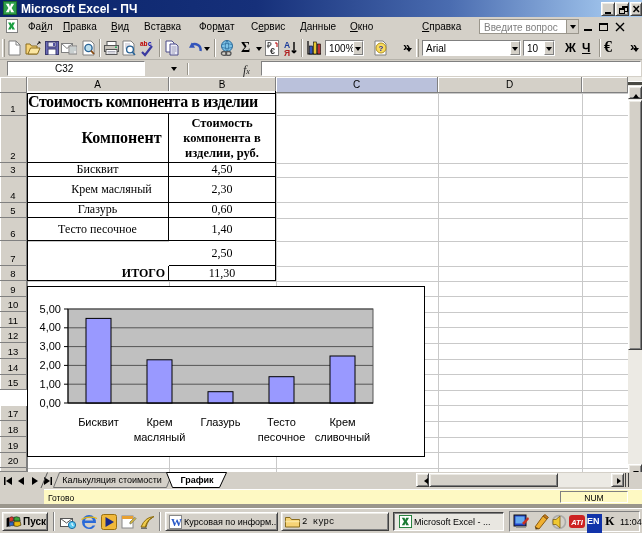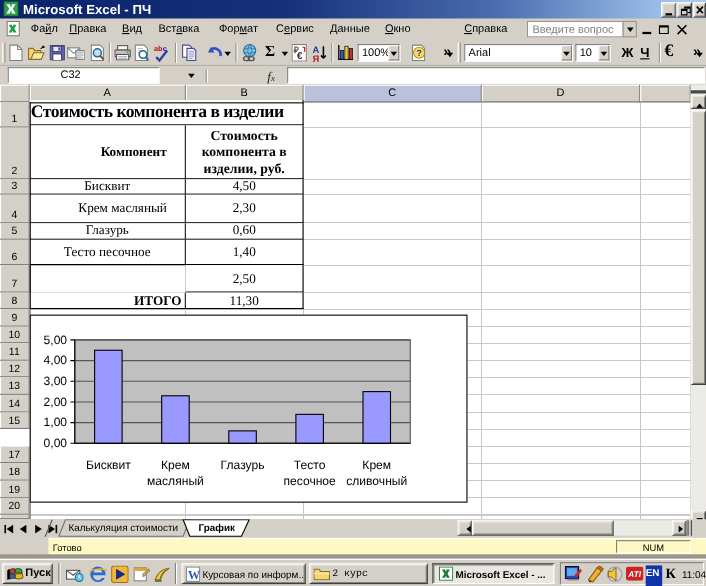--- a/index.html
+++ b/index.html
@@ -257,21 +257,21 @@
 <div class="rh abs" style="left:0;top:328.8px;width:27px;height:15.599999999999966px;">17</div>
 <div class="rh abs" style="left:0;top:344.4px;width:27px;height:15.600000000000023px;">18</div>
 <div class="rh abs" style="left:0;top:360.0px;width:27px;height:15.600000000000023px;">19</div>
 <div class="rh abs" style="left:0;top:375.6px;width:27px;height:15.599999999999966px;">20</div>
 <div class="rh abs" style="left:0;top:391.2px;width:27px;height:3.8000000000000114px;"></div>
   <div class="abs" style="left:27px;top:16px;width:1px;height:379px;background:#808080;"></div>
   <div class="tc abs" style="left:27px;top:14px;width:249px;height:23px;justify-content:flex-start;padding-left:1px;">
         <span style="font-size:16px;font-weight:bold;letter-spacing:-0.45px;">Стоимость компонента в изделии</span>
       </div>
 <div class="tc abs" style="left:27px;top:37px;width:142px;height:49px;">
-        <span style="font-size:12px;font-weight:bold;padding-left:48px;">Компонент</span>
+        <span style="font-size:16px;font-weight:bold;padding-left:48px;">Компонент</span>
       </div>
 <div class="tc abs" style="left:169px;top:37px;width:107px;height:49px;">
         <span style="font-size:12.5px;font-weight:bold;line-height:15px;">Стоимость<br>компонента в<br>изделии, руб.</span>
       </div>
 <div class="tc abs" style="left:27px;top:86px;width:142px;height:14px;">Бисквит</div>
 <div class="tc abs" style="left:169px;top:86px;width:107px;height:14px;">4,50</div>
 <div class="tc abs" style="left:27px;top:100px;width:142px;height:25.5px;padding-left:28px;">Крем масляный</div>
 <div class="tc abs" style="left:169px;top:100px;width:107px;height:25.5px;">2,30</div>
 <div class="tc abs" style="left:27px;top:125.5px;width:142px;height:15.5px;">Глазурь</div>
 <div class="tc abs" style="left:169px;top:125.5px;width:107px;height:15.5px;">0,60</div>
@@ -410,21 +410,21 @@
   </svg>
   Курсовая по информ...
 </div>
 <div class="taskbtn abs" style="left:281px;top:3px;width:108px;height:19px;font-family:Liberation Mono, monospace;">
   <svg width="15" height="12" viewBox="0 0 15 12" style="margin-right:2px;flex:none;">
     <path d="M0.5 11 L0.5 1.5 L5 1.5 L6.5 3.5 L14.5 3.5 L14.5 11 Z" fill="#F6D376" stroke="#8a6d1e"></path>
     <path d="M0.5 5.5 L14.5 5.5" stroke="#FBE6A2" stroke-width="1.6"></path>
   </svg>
   2 курс
 </div>
-<div class="taskbtn abs" style="left:393px;top:3px;width:111px;height:19px;background:#E9E7E1;border-color:#404040 #FFFFFF #FFFFFF #404040;box-shadow:inset 1px 1px 0 #808080;font-weight:bold;">
+<div class="taskbtn abs" style="left:393px;top:3px;width:111px;height:19px;background:#E9E7E1;border-color:#404040 #FFFFFF #FFFFFF #404040;box-shadow:inset 1px 1px 0 #808080;font-weight:normal;">
   <svg width="13" height="13" viewBox="0 0 14 14" style="margin:0 2px;flex:none;">
     <rect x="0" y="0" width="14" height="14" fill="#1a7a34"></rect>
     <rect x="1" y="1" width="12" height="12" fill="#fff"></rect>
     <path d="M3 3 L6 3 L6.8 5.3 L7.6 3 L10.8 3 L8.4 7 L10.8 11 L7.6 11 L6.8 8.7 L6 11 L3 11 L5.4 7 Z" fill="#1a7a34"></path>
   </svg>
   Microsoft Excel - ...
 </div>
 <div class="abs" style="left:509px;top:2px;width:131px;height:21px;border:1px solid;border-color:#808080 #fff #fff #808080;"></div>
 <svg class="abs" style="left:513px;top:5px" width="16" height="16" viewBox="0 0 16 16">
   <rect x="1" y="1" width="12" height="11" fill="#2244CC" stroke="#111"></rect>

